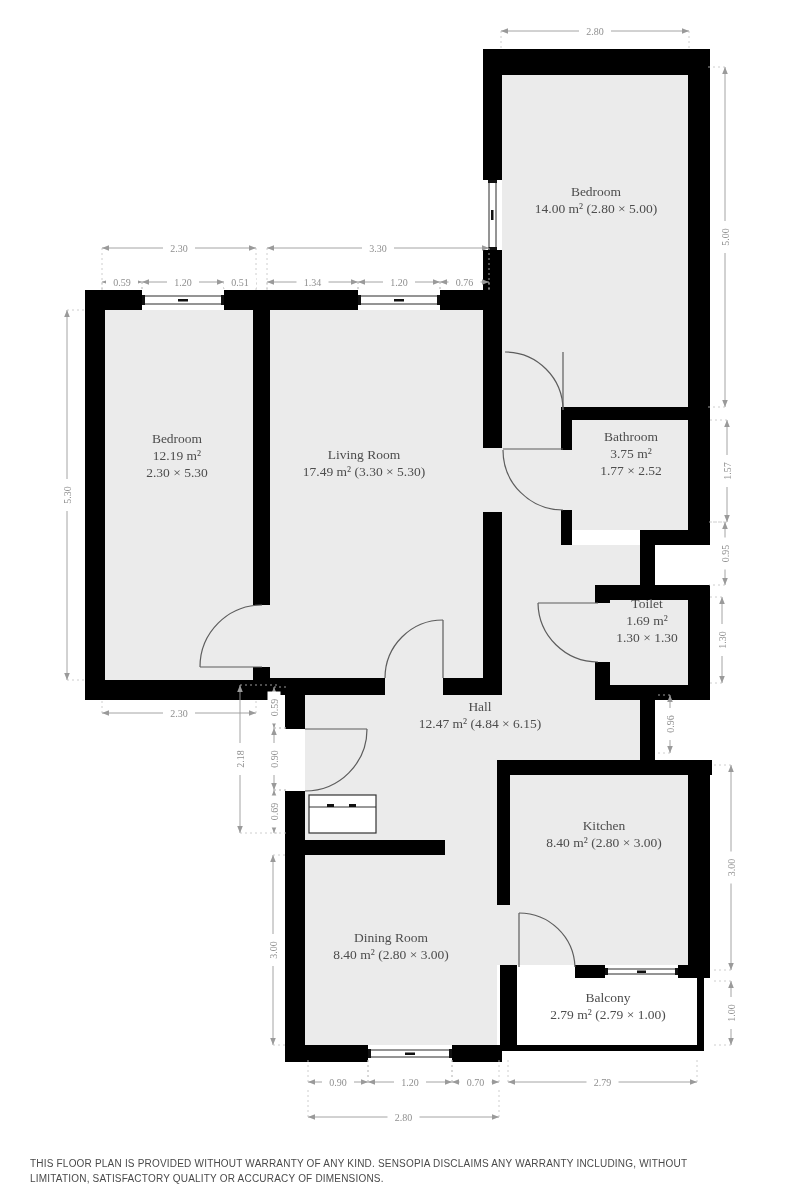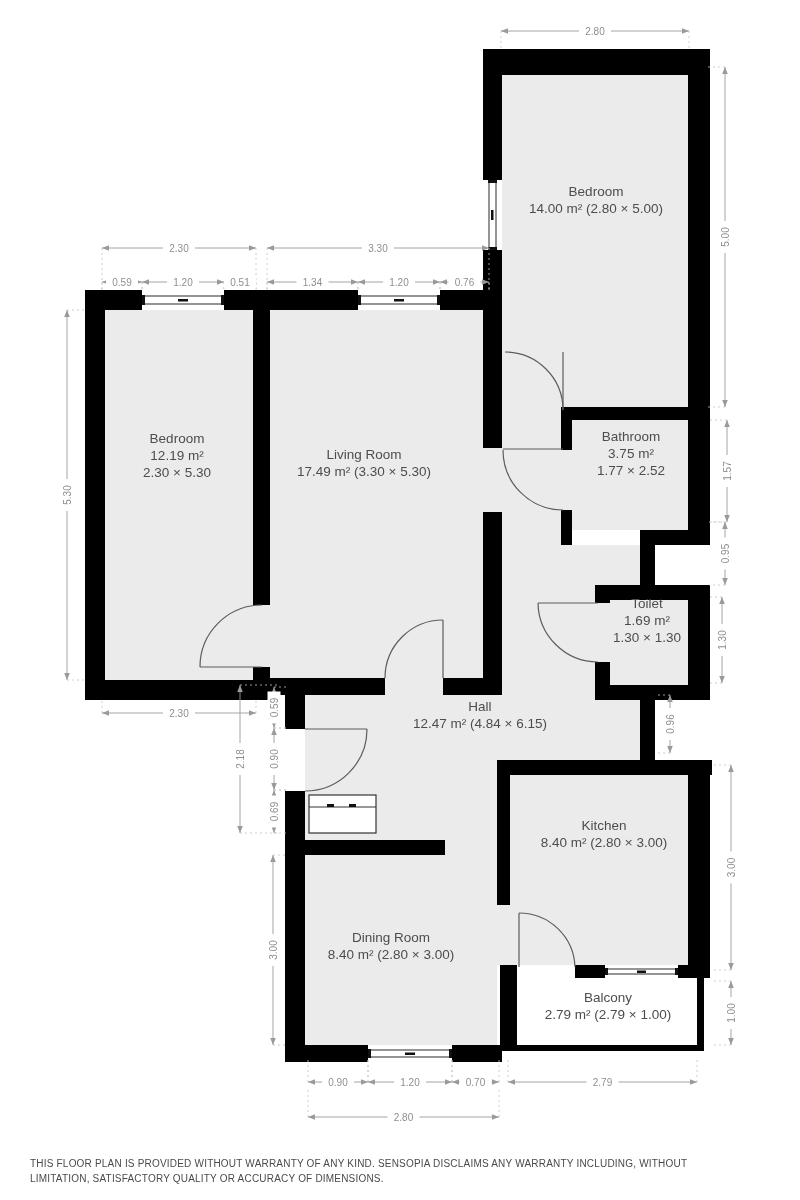--- a/index.html
+++ b/index.html
@@ -1,17 +1,17 @@
 <!DOCTYPE html>
 <html><head>
 <meta charset="utf-8">
 <style>
   html,body{margin:0;padding:0;background:#ffffff;}
   body{width:800px;height:1200px;position:relative;font-family:"Liberation Sans",sans-serif;overflow:hidden;}
-  #plan-wrap{position:absolute;left:0;top:0;width:800px;height:1145px;}
+  #plan-wrap{position:absolute;left:0;top:0;width:800px;height:1145px;font-family:Liberation Serif, serif;}
   svg{display:block;}
   .room-fill{fill:#ebebeb;stroke:none;}
   .balcony-fill{fill:#ffffff;stroke:none;}
   .wall{fill:#000000;stroke:none;}
   .doorgap{fill:#ebebeb;stroke:none;}
   .door-line{stroke:#5d5d5d;stroke-width:1.2;fill:none;}
   .win-line{stroke:#2a2a2a;stroke-width:1;fill:none;}
   .win-cap{fill:#111111;}
   .cabinet{fill:#ffffff;stroke:#333333;stroke-width:1.2;}
   .room-label text{fill:#4d4d4d;font-size:13.5px;text-anchor:middle;}

